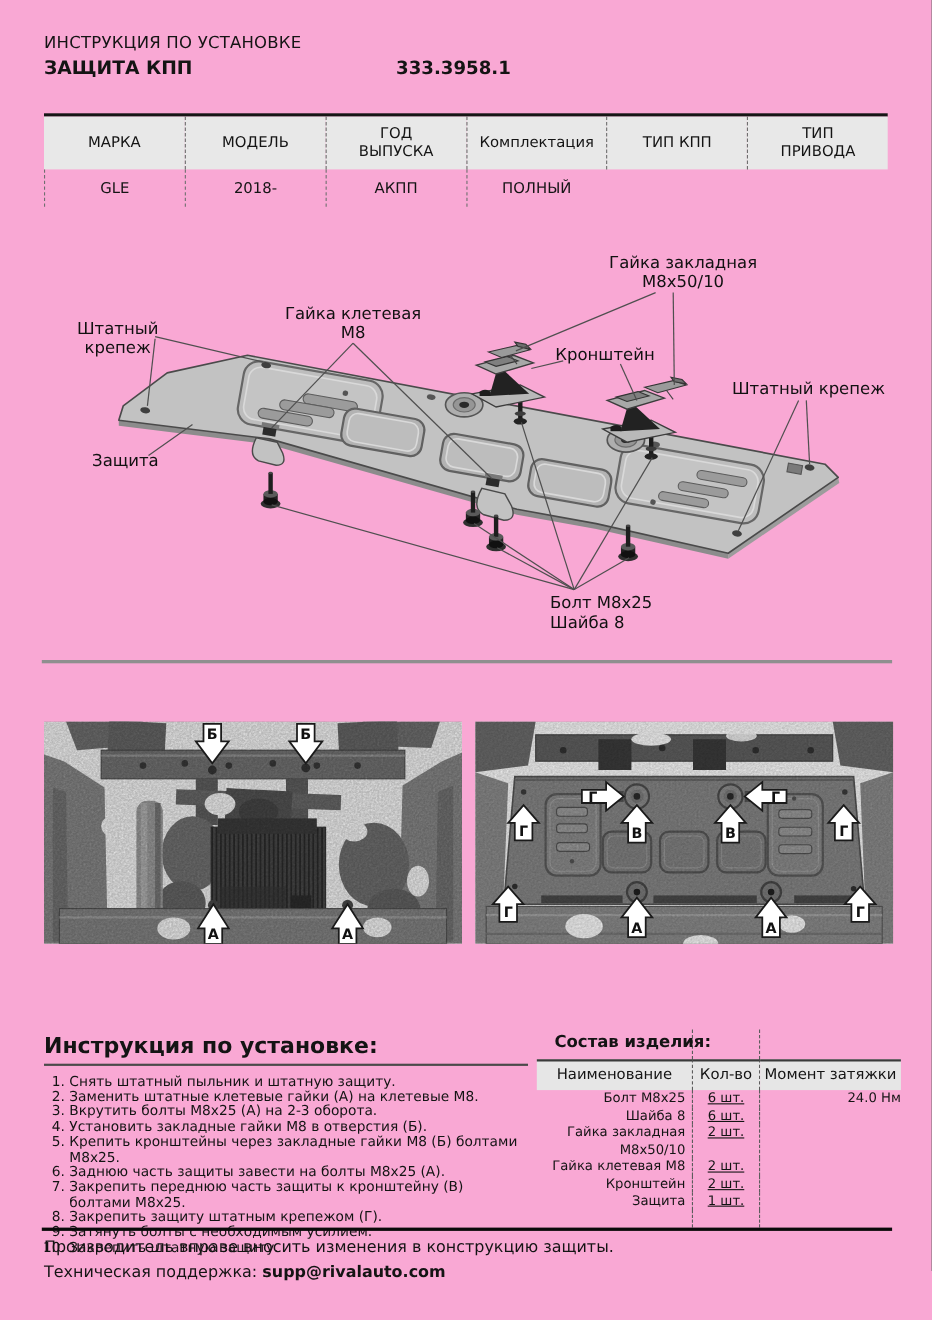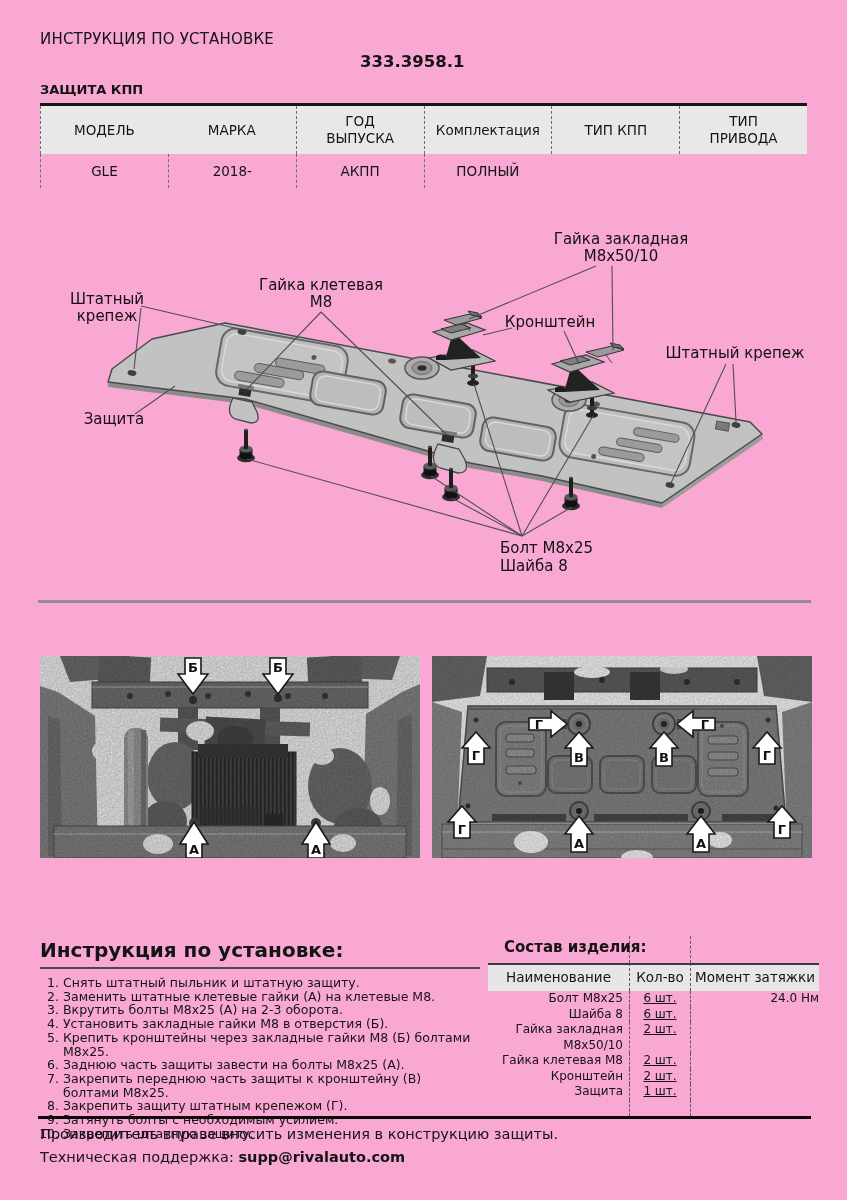--- a/index.html
+++ b/index.html
@@ -3,21 +3,21 @@
 <meta charset="utf-8">
 <style>
   html,body{margin:0;padding:0;background:#666;}
   .page{
     position:relative;width:847px;height:1200px;margin:0 auto;background:#f9a8d4;
     font-family:"DejaVu Sans","Liberation Sans",sans-serif;color:#141414;overflow:hidden;
   }
   .abs{position:absolute;}
   
   .hdr1{left:40px;top:30px;font-size:15px;letter-spacing:.2px;}
-  .hdr2{left:40px;top:52px;font-size:13px;font-weight:bold;margin-top:30px;}
+  .hdr2{left:40px;top:52px;font-size:17px;font-weight:bold;}
   .hdrnum{left:360px;top:52px;font-size:16.5px;font-weight:bold;}
   
   .vtable{left:40px;top:103px;width:767px;border-top:3px solid #161616;display:grid;
     grid-template-columns:repeat(6,1fr);}
   .vtable>div{display:flex;align-items:center;justify-content:center;text-align:center;
     font-size:13.5px;line-height:1.25;white-space:pre-line;}
   .vtable .h{background:#e8e8e8;height:48px;}
   .vtable .c{height:34px;}
   .vtable .bl{border-left:1px dashed #6f6f6f;}
   
@@ -50,22 +50,22 @@
 </head>
 <body>
 
 <div class="page">
 
   <div class="abs hdr1">ИНСТРУКЦИЯ ПО УСТАНОВКЕ</div>
   <div class="abs hdr2">ЗАЩИТА КПП</div>
   <div class="abs hdrnum">333.3958.1</div>
 
   <div class="abs vtable">
+    <div class="h">МАРКА</div>
     <div class="h bl">МОДЕЛЬ</div>
-    <div class="h">МАРКА</div>
     <div class="h bl">ГОД
 ВЫПУСКА</div>
     <div class="h bl">Комплектация</div>
     <div class="h bl">ТИП КПП</div>
     <div class="h bl">ТИП
 ПРИВОДА</div>
     <div class="c bl">GLE</div>
     <div class="c bl">2018-</div>
     <div class="c bl">АКПП</div>
     <div class="c bl">ПОЛНЫЙ</div>

